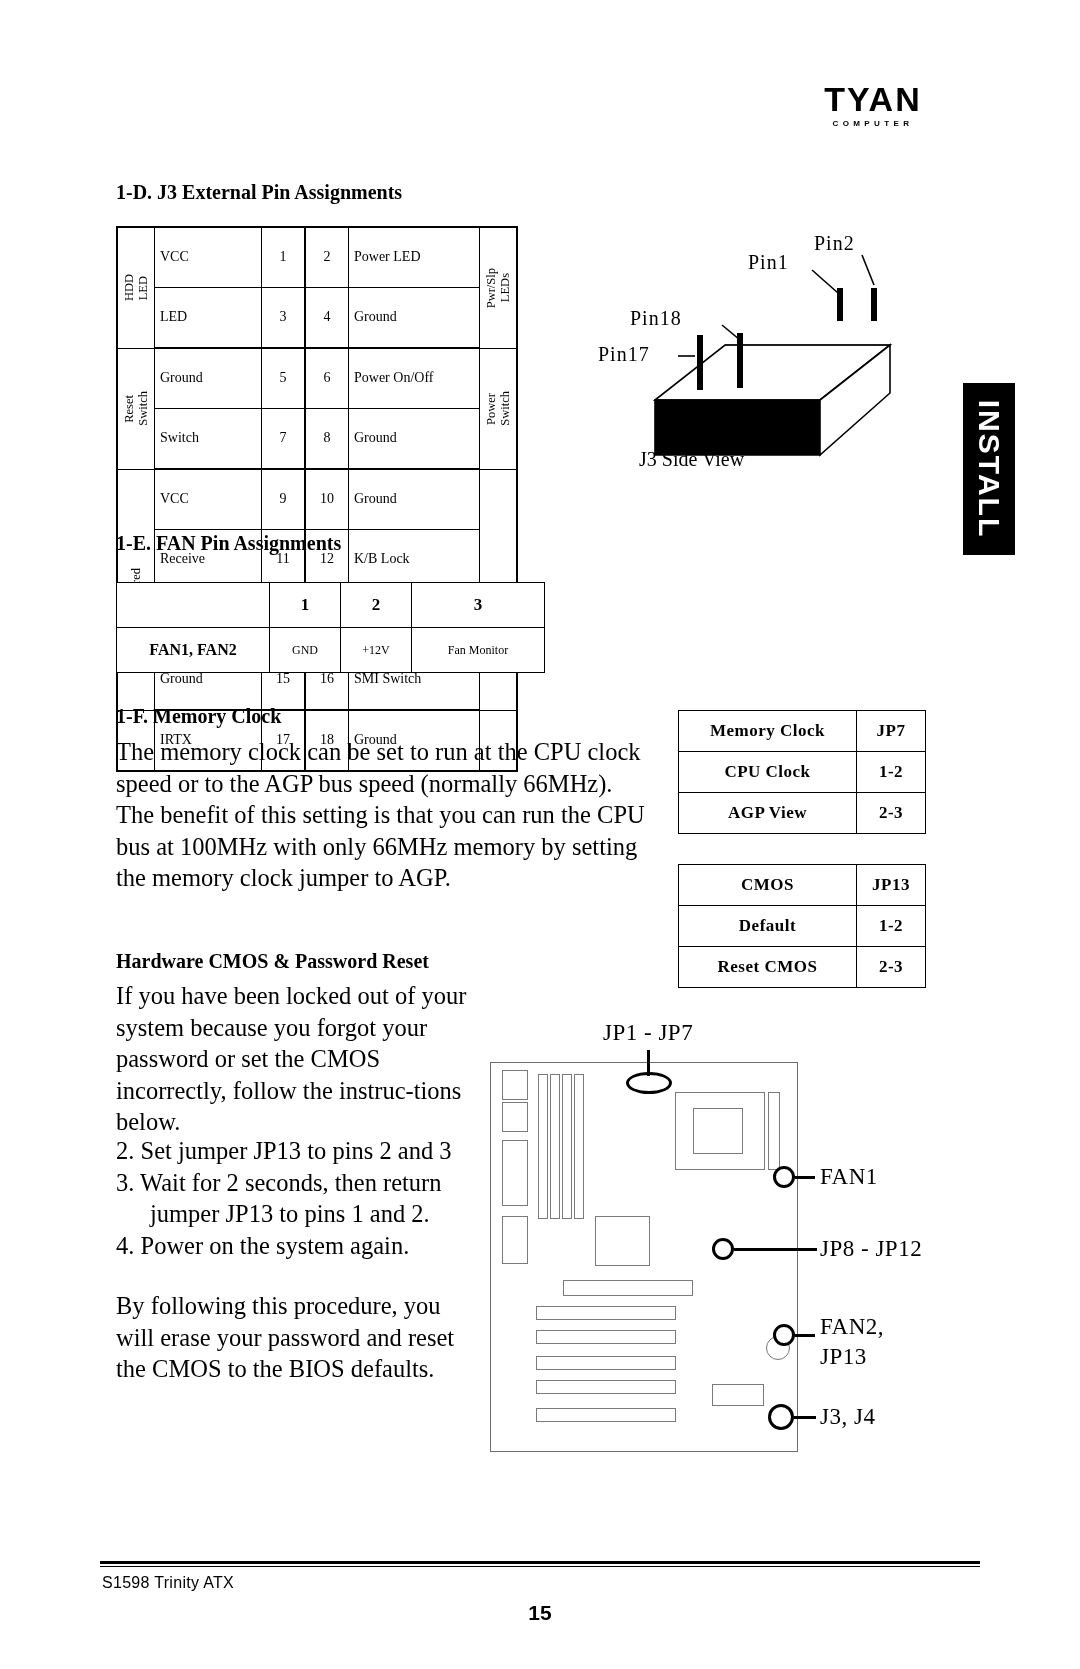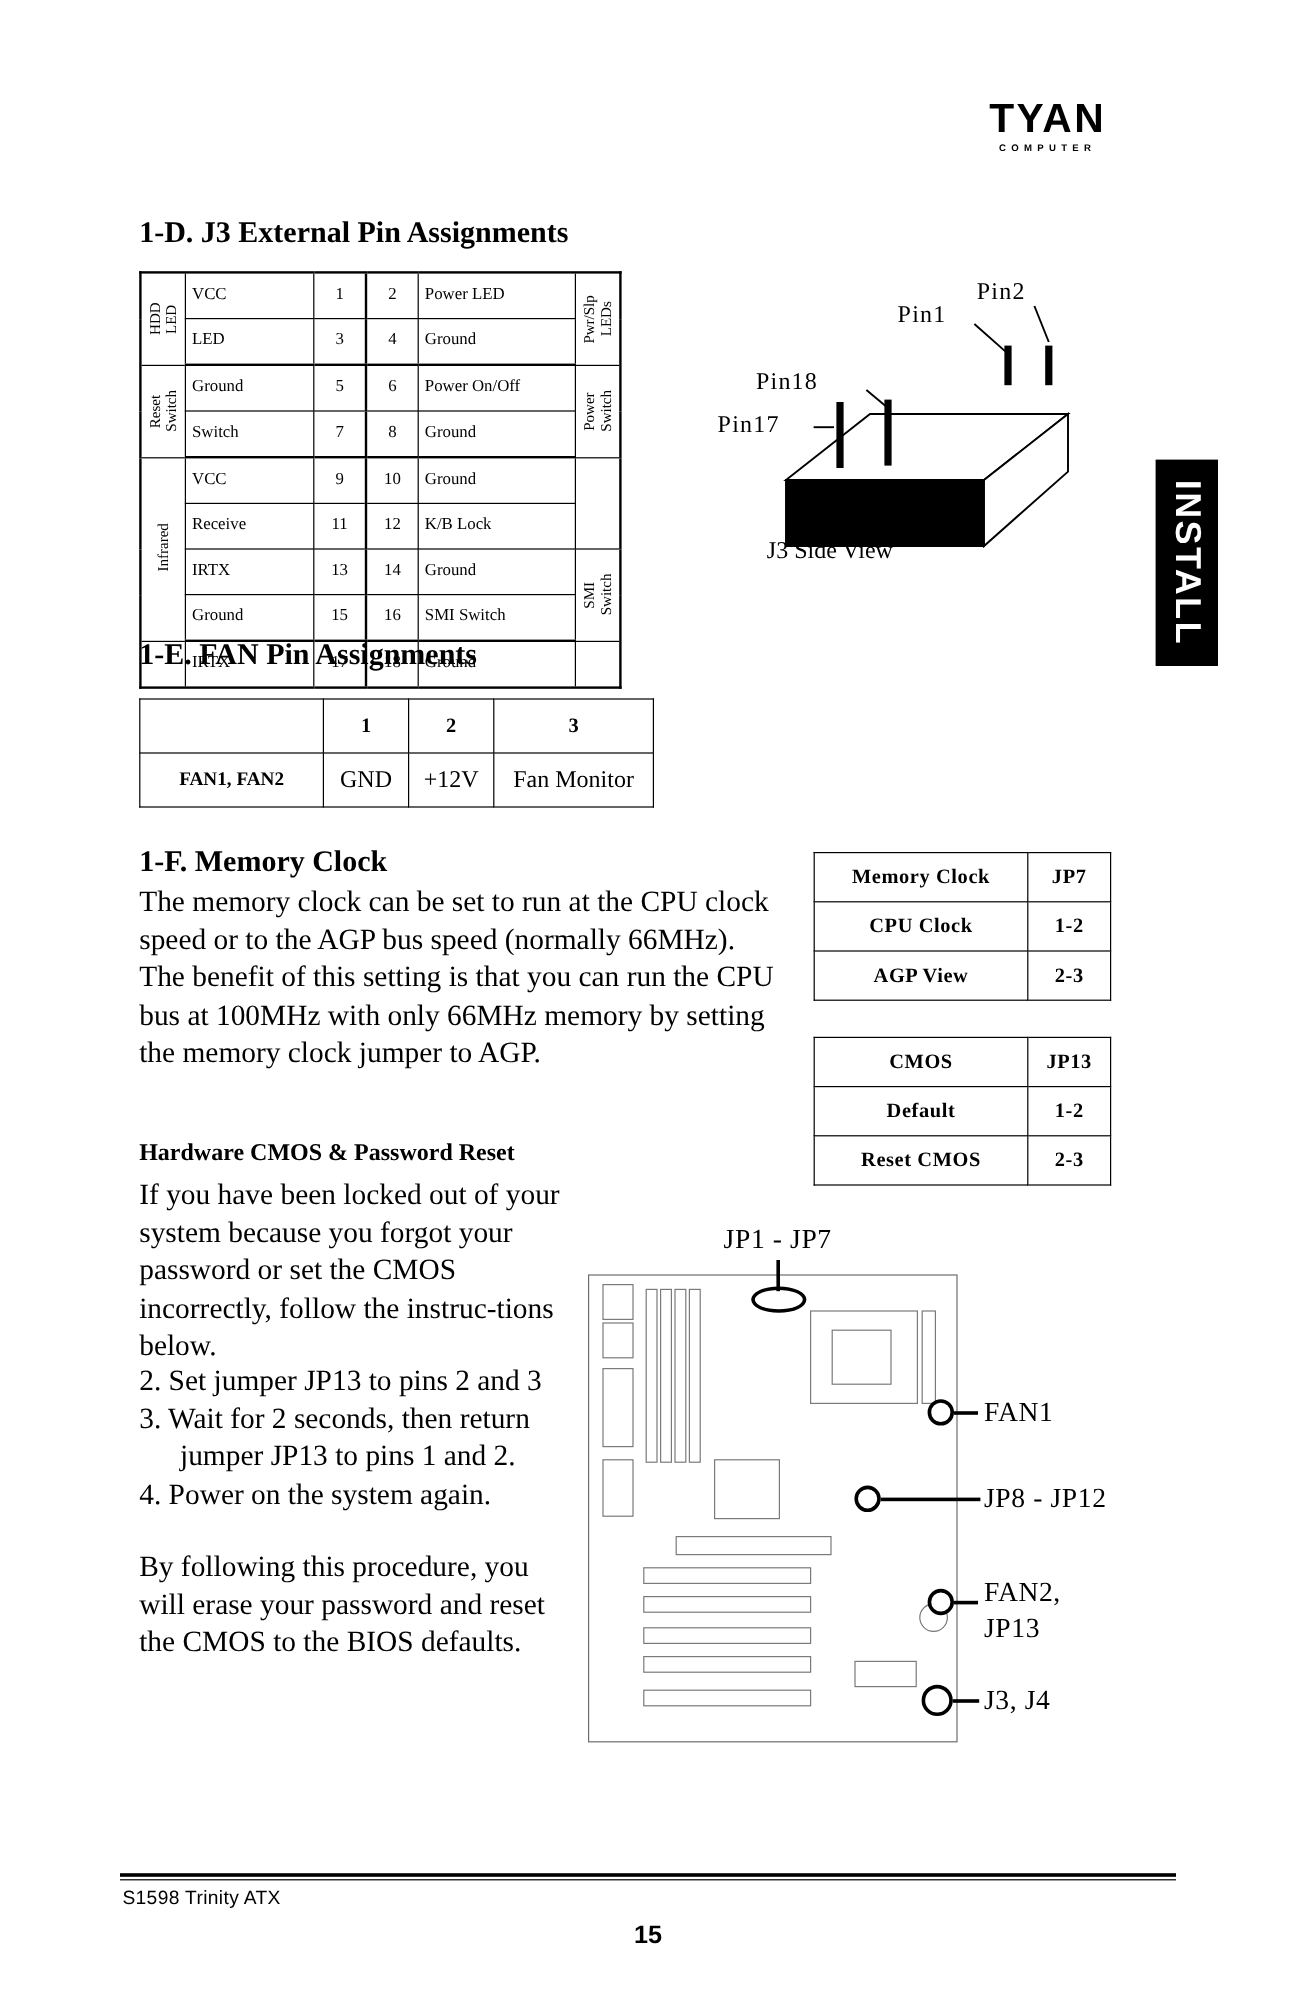--- a/index.html
+++ b/index.html
@@ -63,42 +63,42 @@
     font-weight: bold;
     font-size: 30px;
     letter-spacing: 2px;
   }
 
   
   .sec-head {
     position: absolute;
     font-family: "Liberation Serif", serif;
     font-weight: bold;
-    font-size: 25px;
+    font-size: 20px;
     white-space: nowrap;
   }
   #head-1d { left: 116px; top: 181px; }
   #head-1e { left: 116px; top: 532px; }
   #head-1f { left: 116px; top: 705px; }
   #head-cmos { left: 116px; top: 950px; font-size: 20px; }
 
   
   #j3-table {
     position: absolute;
     left: 116px;
     top: 226px;
     border-collapse: collapse;
     font-size: 14px;
     font-family: "Liberation Serif", serif;
     background: #fff;
   }
   #j3-table td {
     border: 1px solid #000;
     height: 29px;
-    padding: 4px 5px;
+    padding: 15px 5px;
     vertical-align: middle;
     line-height: 1.05;
   }
   #j3-table td.sideL, #j3-table td.sideR {
     width: 36px;
     padding: 0;
     text-align: center;
     font-size: 12.5px;
   }
   #j3-table td.name { width: 96px; }
@@ -154,21 +154,21 @@
     height: 42px;
     text-align: center;
     vertical-align: middle;
     font-size: 16px;
     font-weight: bold;
   }
   #fan-table td.c0 { width: 150px; }
   #fan-table td.c1 { width: 68px; }
   #fan-table td.c2 { width: 68px; }
   #fan-table td.c3 { width: 130px; }
-  #fan-table td.val { font-weight: normal; font-size: 20px; }
+  #fan-table td.val { font-weight: normal; font-size: 12px; }
   #fan-table .hdrnum { font-size: 17px; }
 
   
   .jtable {
     position: absolute;
     border-collapse: collapse;
     font-family: "Liberation Serif", serif;
     background: #fff;
   }
   .jtable td {

